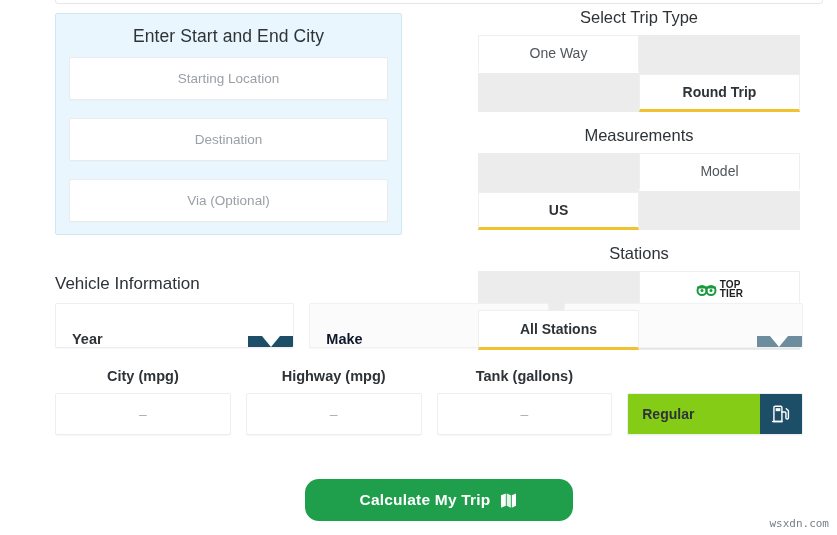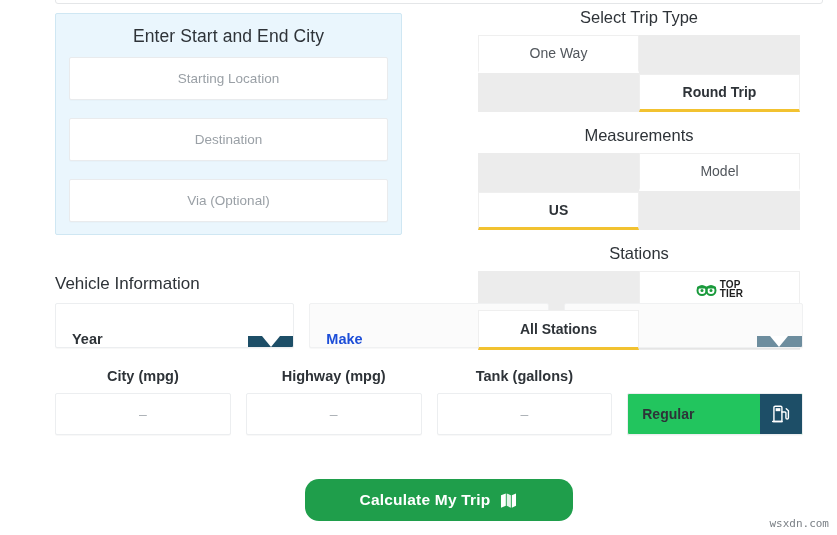--- a/index.html
+++ b/index.html
@@ -160,21 +160,21 @@
   }
   .select-label {
     flex: 1;
     display: flex;
     align-items: center;
     padding-left: 16px;
     font-size: 14.5px;
   }
   .select-wrap.enabled .select-label { color: #2e3338; font-weight: bold; }
   .select-wrap.disabled { background: #fbfbfb; border-color: #f0f1f2; }
-  .select-wrap.disabled .select-label { color: #1d4ed8; font-weight: bold; }
+  .select-wrap.disabled .select-label { color: #0f172a; font-weight: bold; }
   .select-arrow {
     width: 45px;
     display: flex;
     align-items: center;
     justify-content: center;
     cursor: pointer;
   }
   .select-arrow.dark  { background: #1d4e67; }
   .select-arrow.muted { background: #6d8d9e; }
   .caret {
@@ -211,21 +211,21 @@
     align-items: center;
     justify-content: center;
     font-size: 14px;
     color: #aeb3b8;
   }
   .fuel-cell { flex: 1 1 0; display: flex; align-items: flex-end; }
   .fuel-wrap {
     width: 100%;
     height: 42px;
     display: flex;
-    background: #22c55e;
+    background: #84cc16;
     border: 1px solid #eceef0;
     border-radius: 2px;
     box-shadow: 0 1px 1px rgba(0,0,0,.03);
     overflow: hidden;
   }
   .fuel-label {
     flex: 1;
     display: flex;
     align-items: center;
     padding-left: 14px;

